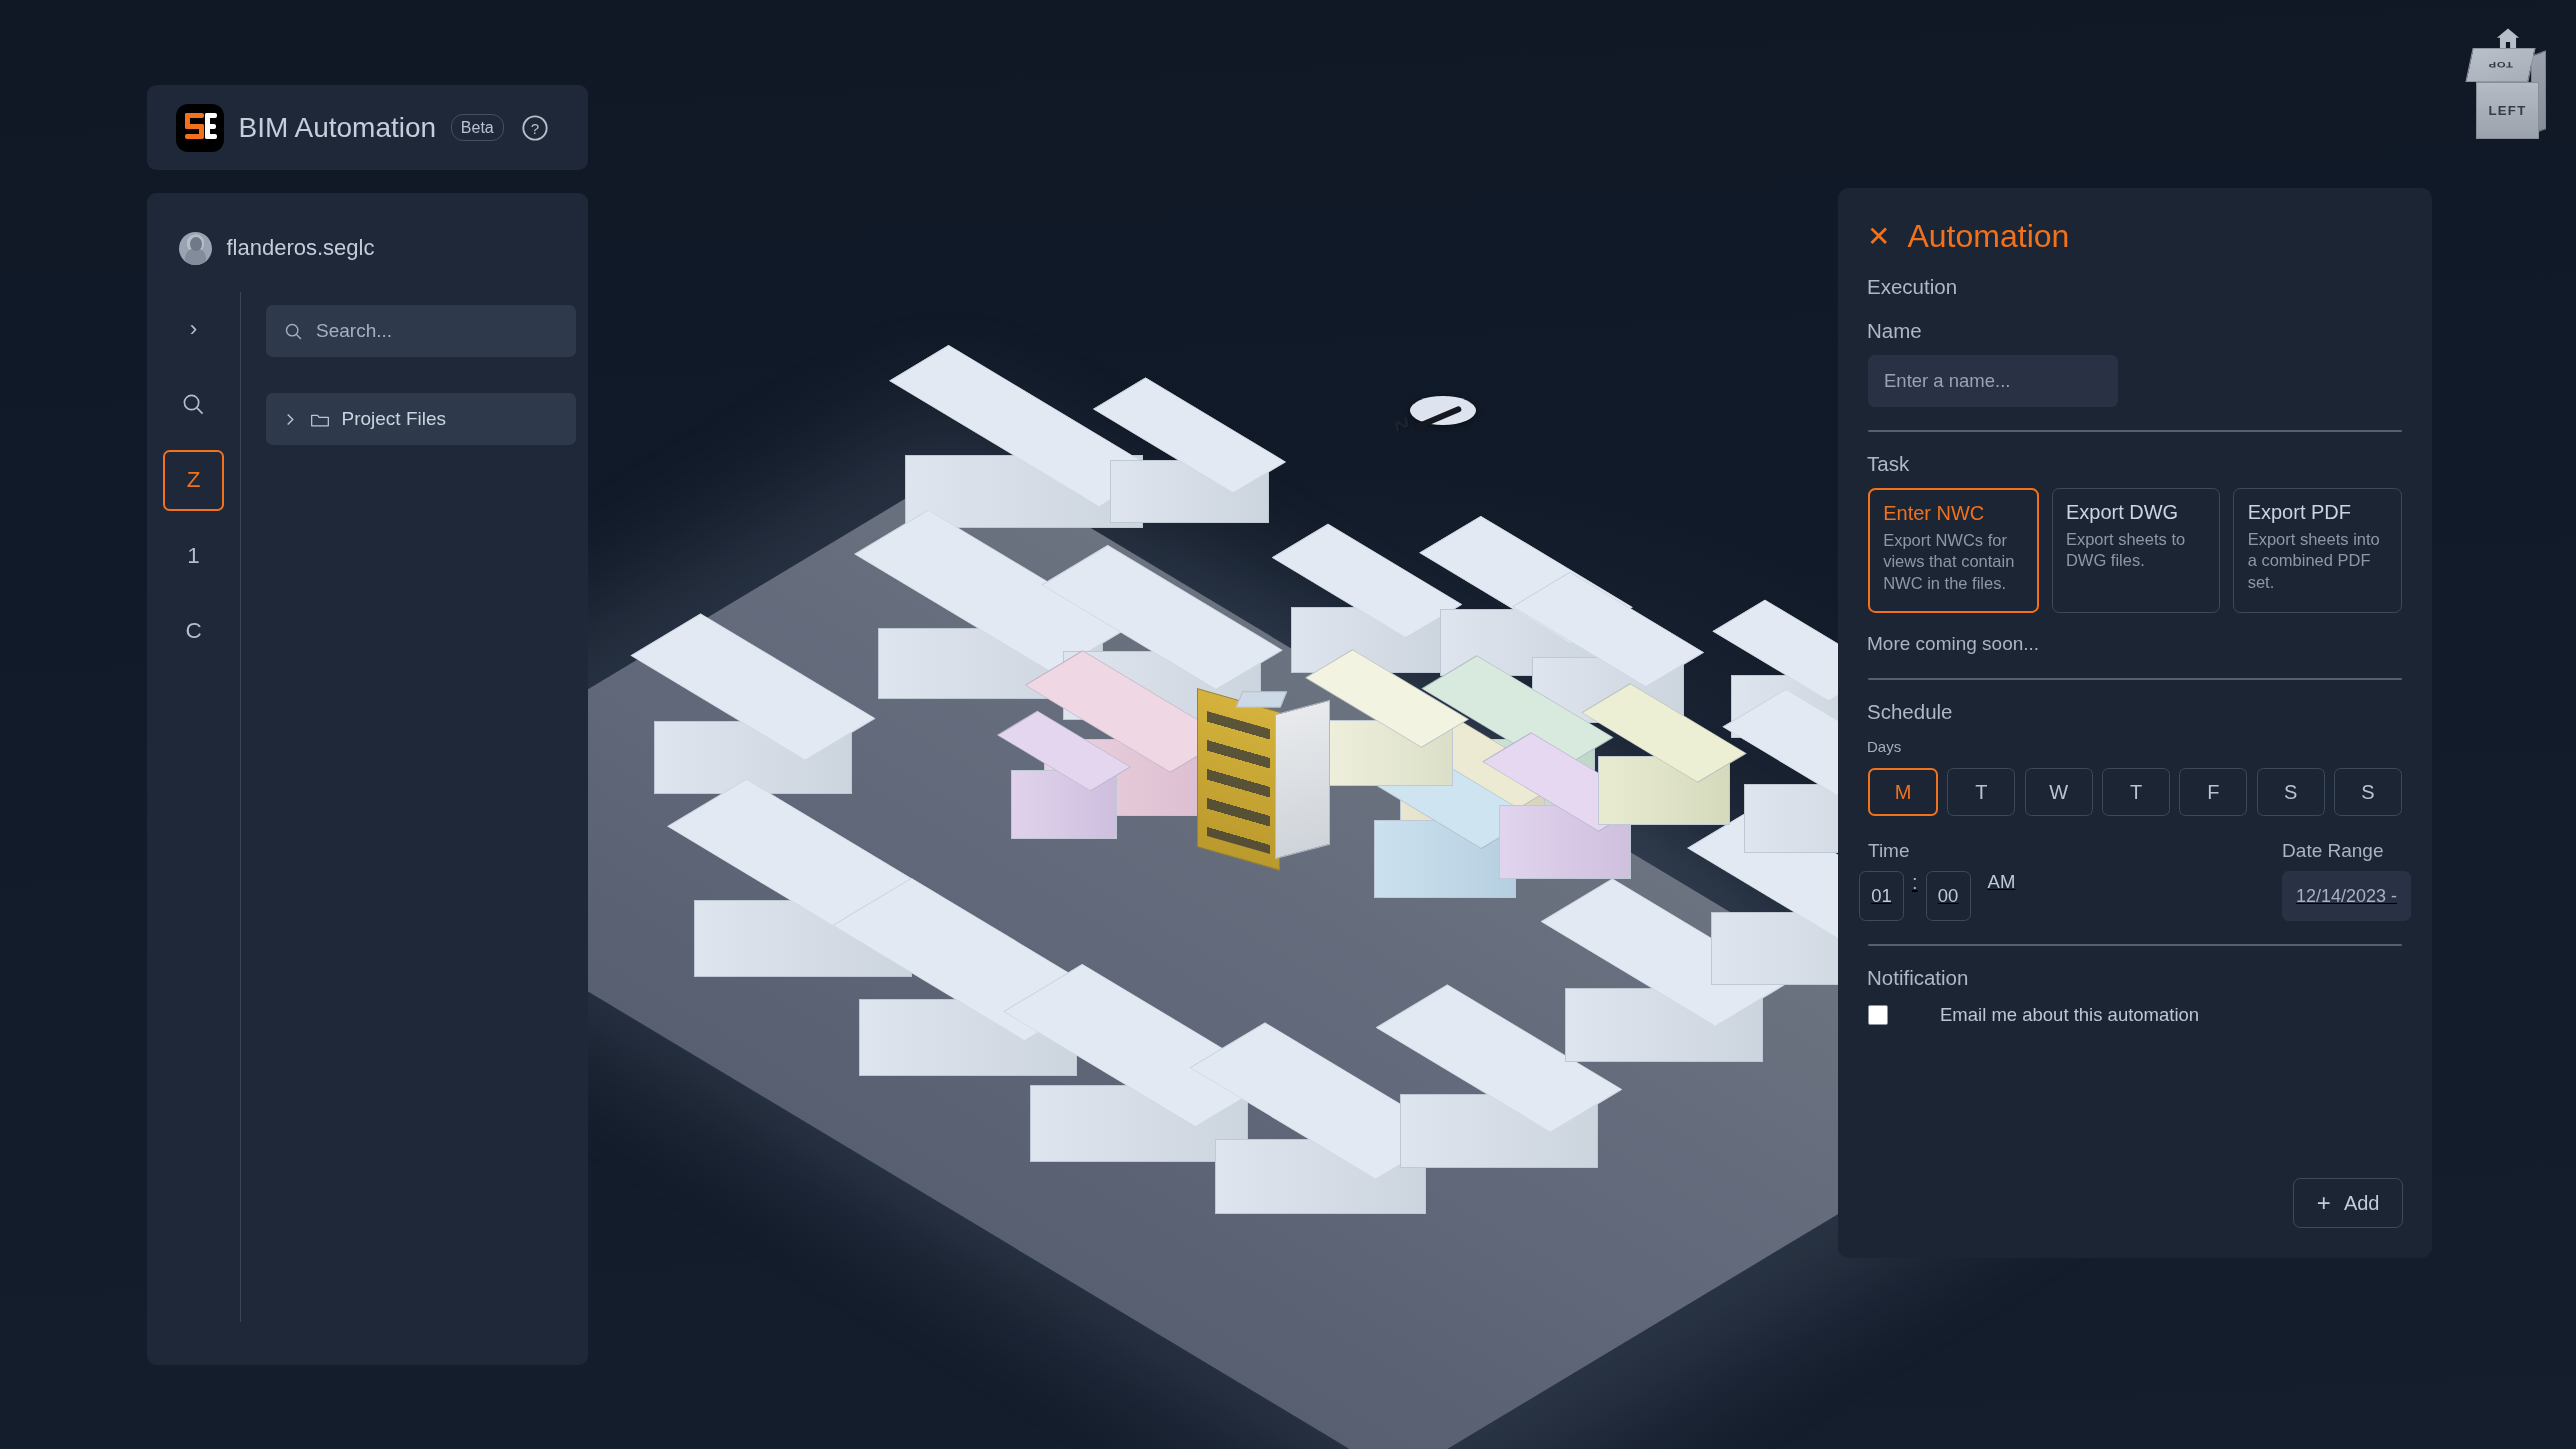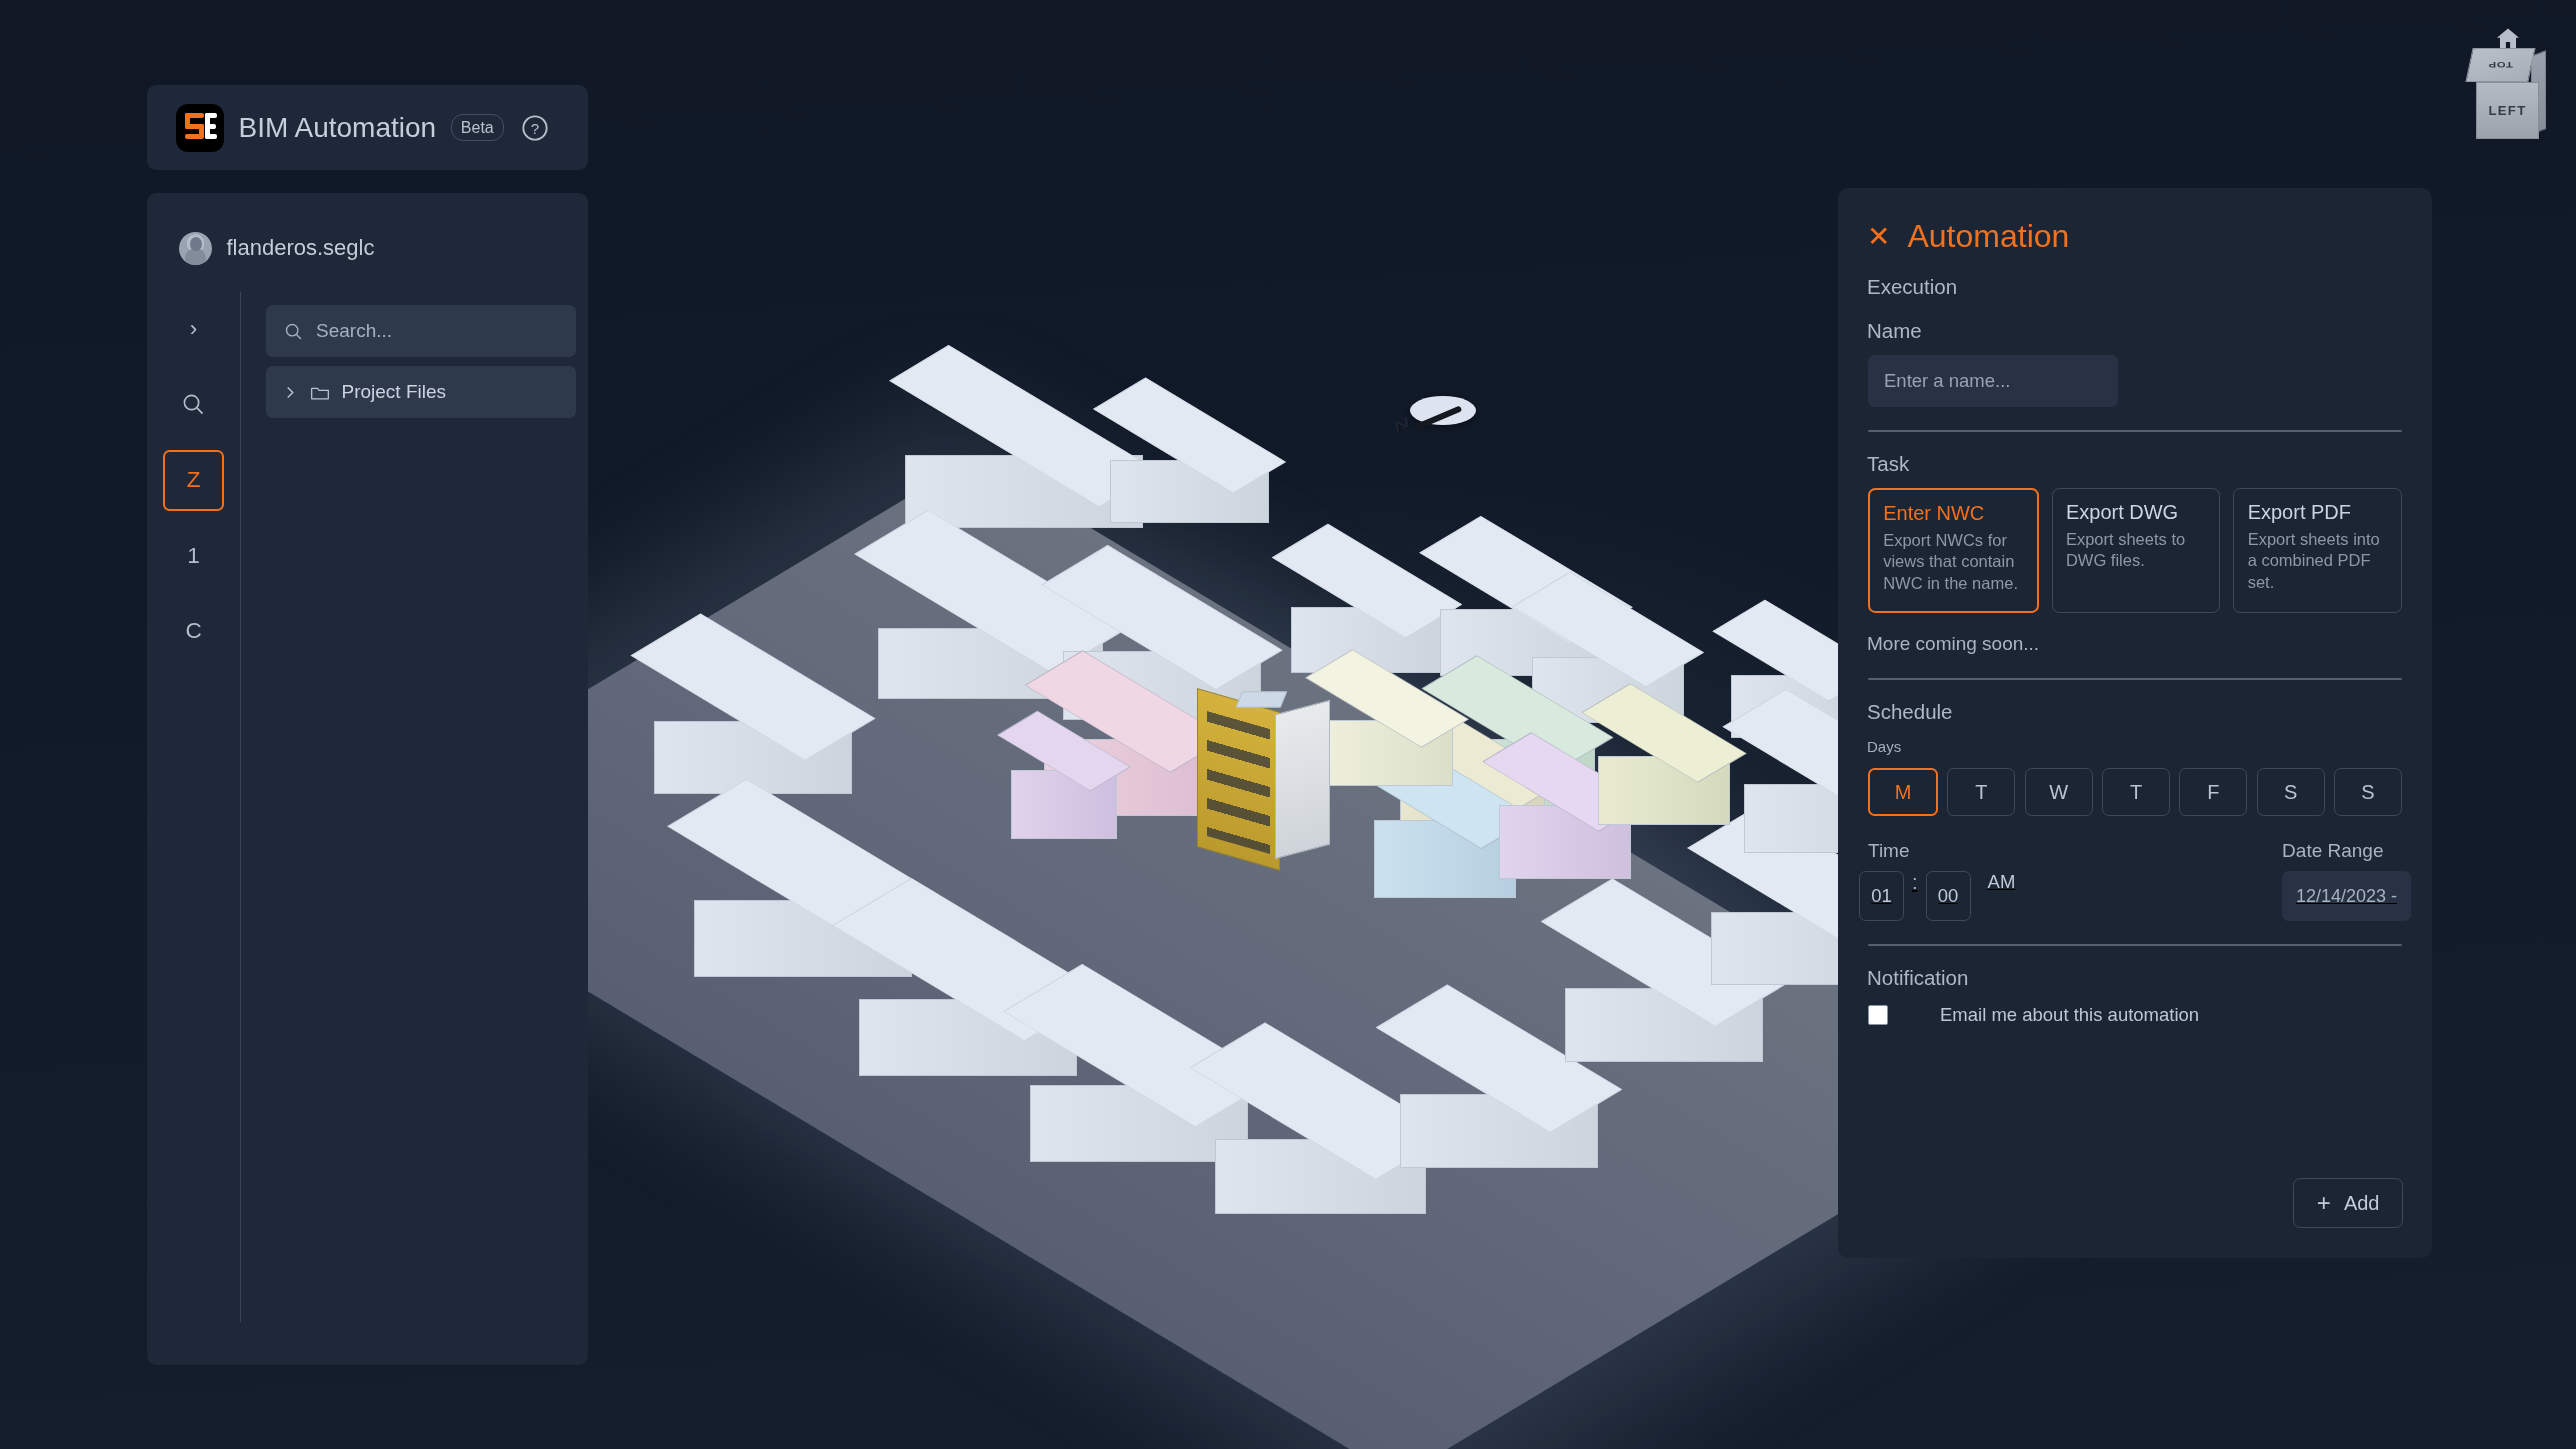--- a/index.html
+++ b/index.html
@@ -124,21 +124,21 @@
   #rail-top { padding-top: 6.6px; }
 
   #panel-body { position: absolute; left: 119px; top: 112px; width: 310px; }
   #search-box {
     display: flex; align-items: center; gap: 12px;
     height: 52px; background: #2e3a4c; border-radius: 6.6px; padding: 0 17px;
     cursor: text;
   }
   #search-box .ph { font-size: 19px; color: #a5b0bf; }
   #project-files {
-    margin-top: 9px; display: flex; align-items: center; gap: 12px;
+    margin-top: 36px; display: flex; align-items: center; gap: 12px;
     height: 52px; background: #2e3a4c; border-radius: 6.6px; padding: 0 17px;
     cursor: pointer;
   }
   #project-files .lbl { font-size: 19px; color: #ccd4e0; }
 
   
   #header-card {
     position: absolute; left: 147px; top: 85px;
     width: 441px; height: 85px;
     background: #1e2838; border-radius: 9.2px;
@@ -465,21 +465,21 @@
     <div id="name-input">
       <span>Enter a name...</span>
     </div>
 
     <div class="divider"></div>
 
     <div class="sec-label">Task</div>
     <div class="card-row" id="task-row">
       <div class="card sel">
         <div class="t">Enter NWC</div>
-        <div class="d">Export NWCs for views that contain NWC in the name.</div>
+        <div class="d">Export NWCs for views that contain NWC in the files.</div>
       </div>
       <div class="card">
         <div class="t">Export DWG</div>
         <div class="d">Export sheets to DWG files.</div>
       </div>
       <div class="card">
         <div class="t">Export PDF</div>
         <div class="d">Export sheets into a combined PDF set.</div>
       </div>
     </div>

